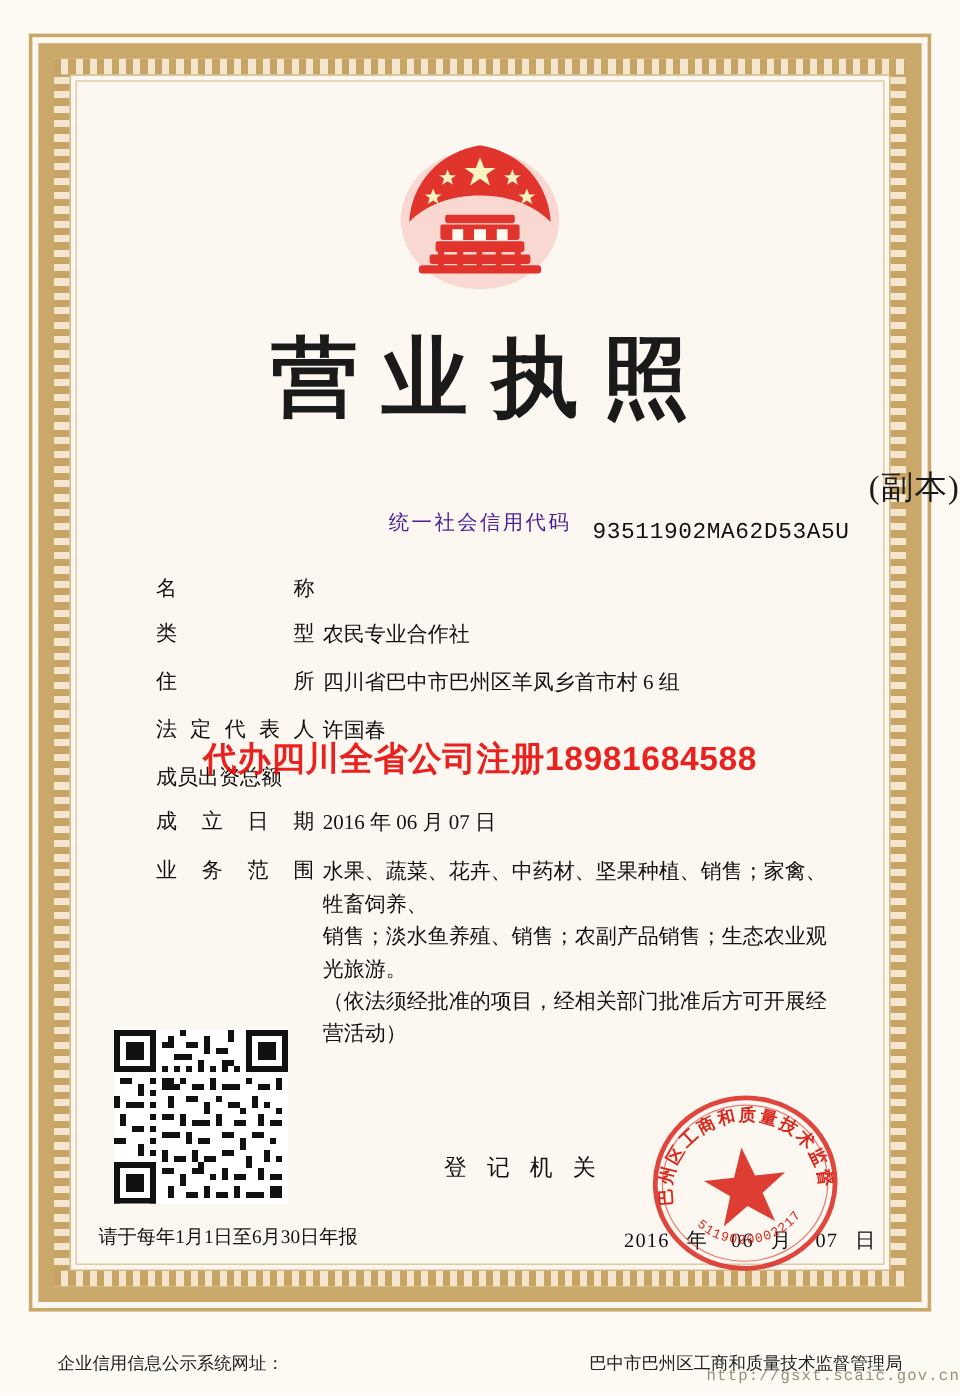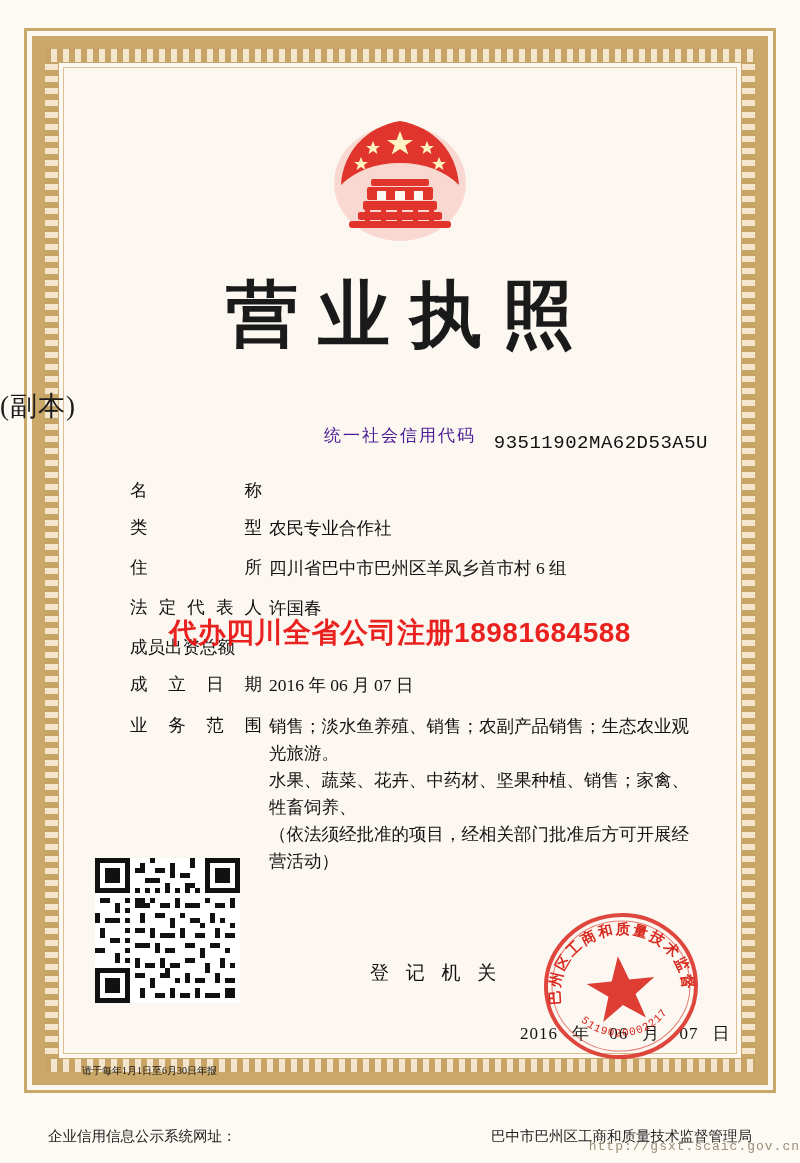--- a/index.html
+++ b/index.html
@@ -95,21 +95,21 @@
     letter-spacing: 20px;
     text-indent: 20px;
     color: #1a1a1a;
     line-height: 1;
   }
   .sub-title {
     position: absolute;
     top: 388px;
     left: 0;
     width: 100%;
-    text-align: left;
+    text-align: right;
     font-size: 27px;
     color: #1a1a1a;
     letter-spacing: 1px;
   }
   .code-label {
     position: absolute;
     top: 424px;
     left: 0;
     width: 100%;
     text-align: center;
@@ -213,22 +213,22 @@
     left: 541px;
     top: 906px;
     width: 160px;
     height: 160px;
   }
 
   
   .annual-note {
     position: absolute;
     left: 82px;
-    top: 1064px;
-    font-size: 10px;
+    top: 1021px;
+    font-size: 16px;
     color: #111;
   }
   .gsxt-url {
     position: absolute;
     left: 0;
     top: 1115px;
     width: 100%;
     text-align: right;
     font-family: "Liberation Mono", "DejaVu Sans Mono", monospace;
     font-size: 13px;
@@ -355,22 +355,22 @@
     </div>
 
     <div class="field-row">
       <div class="field-label spread">
         <span>业</span>
         <span>务</span>
         <span>范</span>
         <span>围</span>
       </div>
       <div class="field-value indent">
+        <span class="line">水果、蔬菜、花卉、中药材、坚果种植、销售；家禽、牲畜饲养、</span>
         <span class="line">销售；淡水鱼养殖、销售；农副产品销售；生态农业观光旅游。</span>
-        <span class="line">水果、蔬菜、花卉、中药材、坚果种植、销售；家禽、牲畜饲养、</span>
         <span class="line">（依法须经批准的项目，经相关部门批准后方可开展经营活动）</span>
       </div>
     </div>
 
   </div>
 
   <div class="ad-overlay">代办四川全省公司注册18981684588</div>
 
   <div class="qr">
     <svg viewBox="0 0 29 29" width="145" height="145" shape-rendering="crispEdges">

